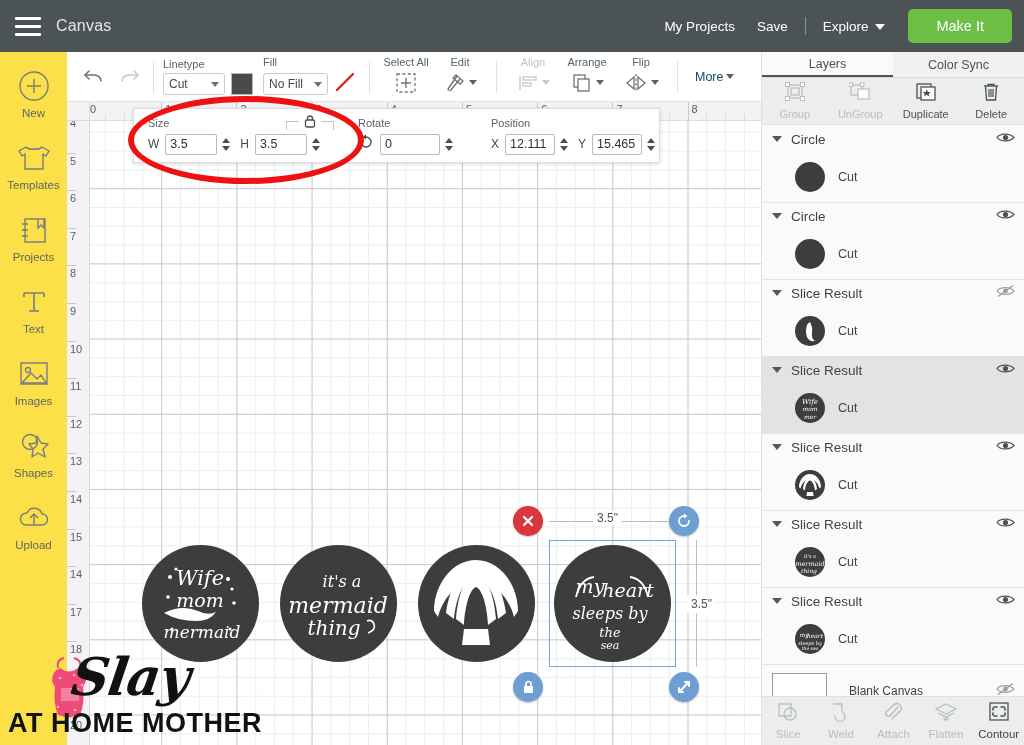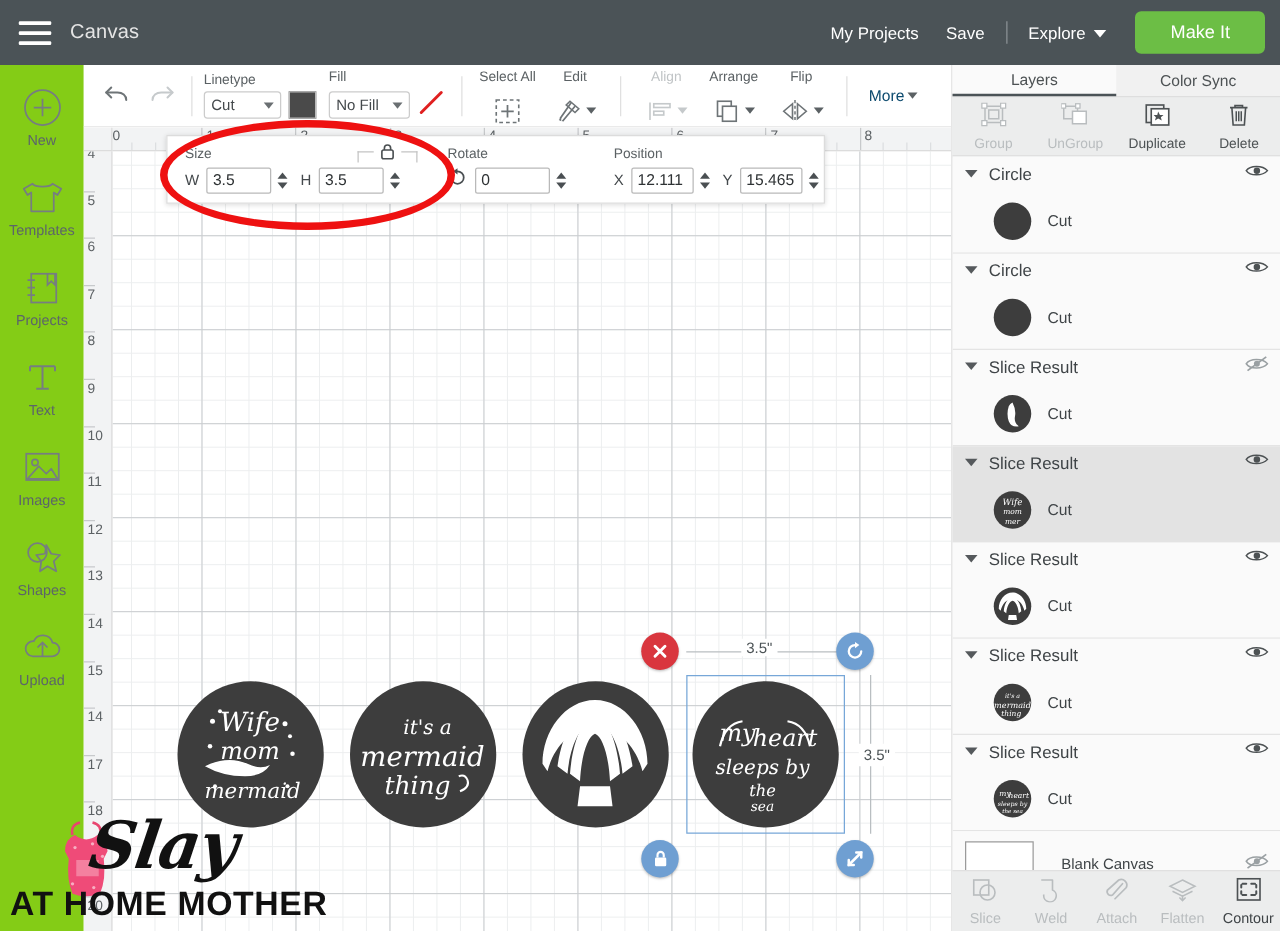--- a/index.html
+++ b/index.html
@@ -26,21 +26,21 @@
   .chev{ display:inline-block; width:0;height:0;border-left:5px solid transparent;
     border-right:5px solid transparent;border-top:6px solid #fff; margin-left:7px;
     vertical-align:middle; }
   #makeit{ background:#6cbe45; color:#fff; border:none; border-radius:5px;
     font-size:14.5px; padding:9px 28px; margin-left:12px; cursor:pointer;
     font-family:"Liberation Sans", sans-serif; }
 
   
   #sidebar{
     position:absolute; left:0; top:52px; width:67px; height:693px;
-    background:#84cc16; padding-top:14px;
+    background:#fde047; padding-top:14px;
   }
   .side-item{ width:67px; height:70px; display:flex; flex-direction:column;
     align-items:center; justify-content:flex-start; cursor:pointer; margin-bottom:2px;}
   .side-ico{ height:40px; display:flex; align-items:center; justify-content:center; }
   .side-ico svg{ display:block; }
   .side-lbl{ font-size:11.5px; color:#5c6569; margin-top:1px; }
 
   
   #toolbar{
     position:absolute; left:67px; top:52px; width:694px; height:50px;
@@ -51,21 +51,21 @@
   .undo-redo{ display:flex; align-items:center; gap:13px; padding-left:16px; padding-right:4px;}
   .tb-group{ display:flex; flex-direction:column; justify-content:center; height:48px; }
   .tb-title{ font-size:11px; color:#5b6164; margin-bottom:3px; }
   .tb-row{ display:flex; align-items:center; gap:6px; }
   .sel{ border:1px solid #ccc; border-radius:3px; height:22px; font-size:12px;
         color:#44494c; display:flex; align-items:center; padding:0 5px;
         background:#fff; cursor:pointer; }
   .sel .sarrow{ width:0;height:0;border-left:4px solid transparent;
         border-right:4px solid transparent;border-top:5px solid #6a6f72; margin-left:auto;}
   .swatch{ width:22px;height:22px; background:#4a4a4a; border:1px solid #b9b9b9; cursor:pointer;}
-  .tb-cmd{ display:flex; flex-direction:column; align-items:center; justify-content:space-between;
+  .tb-cmd{ display:flex; flex-direction:column; align-items:center; justify-content:flex-start;
            min-width:54px; cursor:pointer; height:48px; padding-top:3px;}
   .tb-cmd .cl{ font-size:11px; color:#5b6164; margin-bottom:3px; }
   .tb-cmd.dis .cl{ color:#c0c4c6; }
   .tb-cmd .ci{ height:24px; display:flex; align-items:center; justify-content:center;}
   .caret{ width:0;height:0;border-left:4px solid transparent;border-right:4px solid transparent;
           border-top:5px solid #5b6164; margin-left:3px;}
   .caret.dis{ border-top-color:#c5c9cb; }
   #more-btn{ font-size:12.5px; color:#0c4a6e; display:flex; align-items:center;
              cursor:pointer; margin-left:8px; }
 

